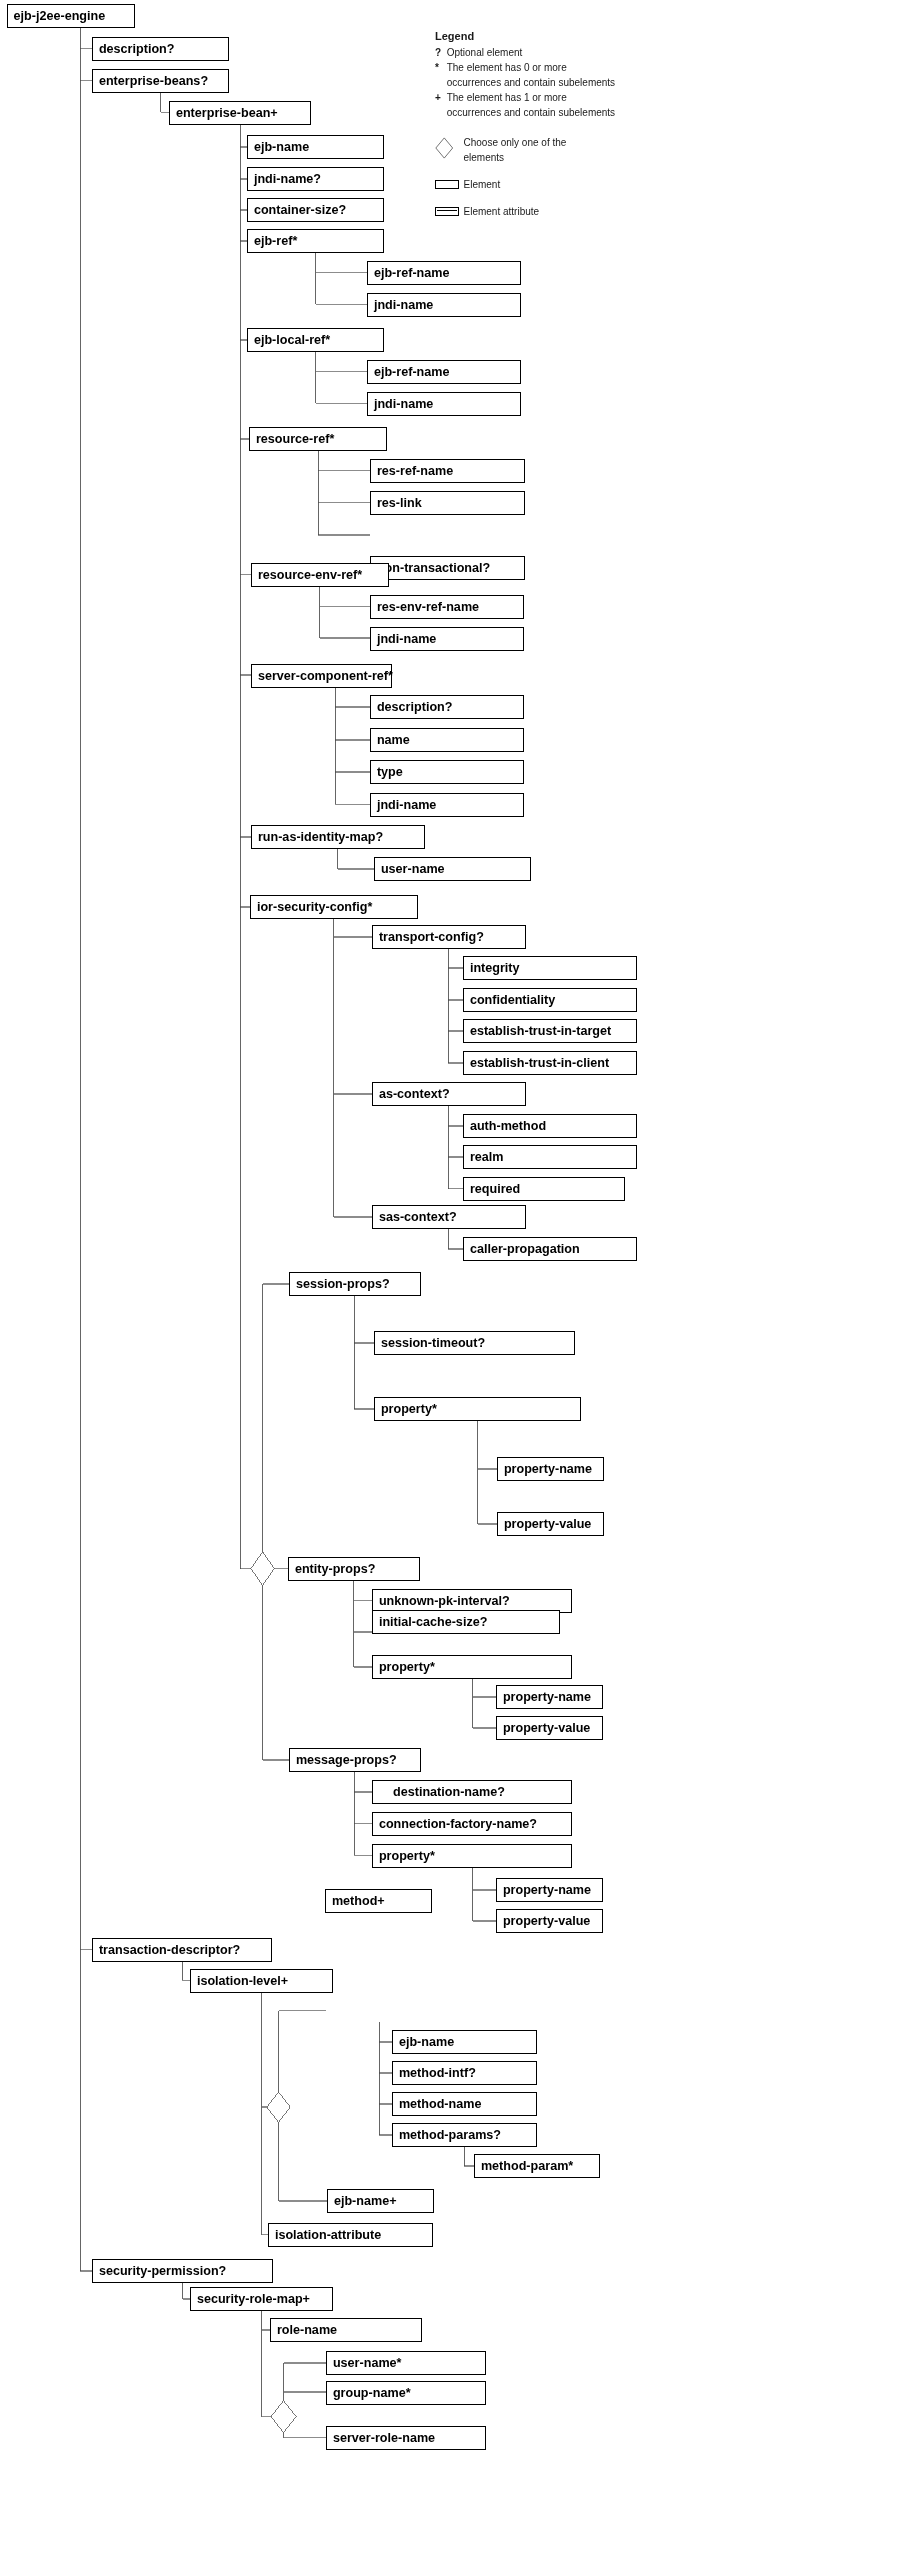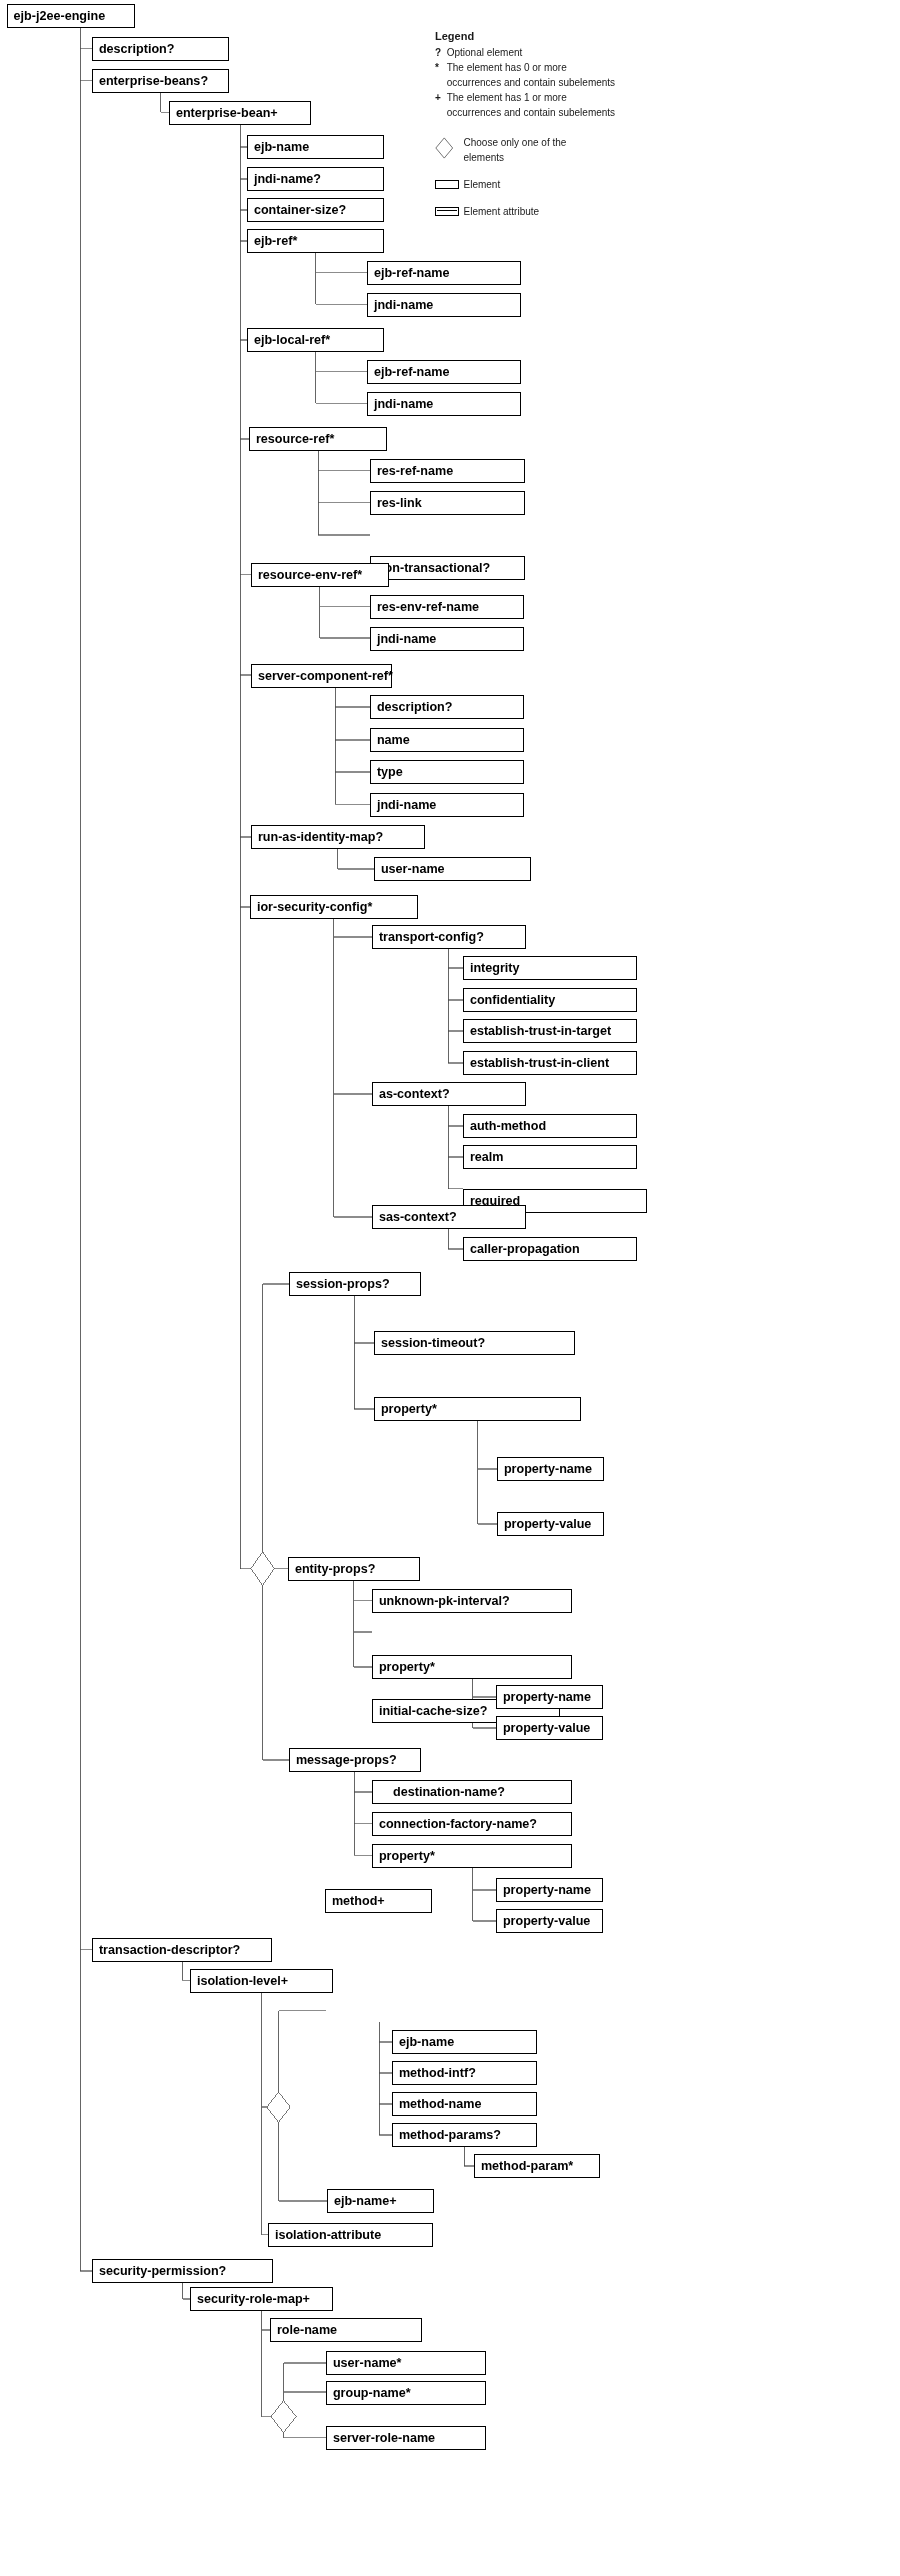--- a/index.html
+++ b/index.html
@@ -172,31 +172,31 @@
       <div class="node" style="left: 374px; top: 857px; width: 157px;">user-name</div>
       <div class="node" style="left: 250px; top: 895px; width: 168px;">ior-security-config*</div>
       <div class="node" style="left: 372px; top: 925px; width: 154px;">transport-config?</div>
       <div class="node" style="left: 463px; top: 956px; width: 174px;">integrity</div>
       <div class="node" style="left: 463px; top: 988px; width: 174px;">confidentiality</div>
       <div class="node" style="left: 463px; top: 1019px; width: 174px;">establish-trust-in-target</div>
       <div class="node" style="left: 463px; top: 1051px; width: 174px;">establish-trust-in-client</div>
       <div class="node" style="left: 372px; top: 1082px; width: 154px;">as-context?</div>
       <div class="node" style="left: 463px; top: 1114px; width: 174px;">auth-method</div>
       <div class="node" style="left: 463px; top: 1145px; width: 174px;">realm</div>
-      <div class="node" style="left: 463px; top: 1177px; width: 184px; margin-top: 12px;">required</div>
+      <div class="node" style="left: 463px; top: 1177px; width: 162px;">required</div>
       <div class="node" style="left: 372px; top: 1205px; width: 154px;">sas-context?</div>
       <div class="node" style="left: 463px; top: 1237px; width: 174px;">caller-propagation</div>
       <div class="node" style="left: 289px; top: 1272px; width: 132px;">session-props?</div>
       <div class="node" style="left: 374px; top: 1331px; width: 201px;">session-timeout?</div>
       <div class="node" style="left: 374px; top: 1397px; width: 207px;">property*</div>
       <div class="node" style="left: 497px; top: 1457px; width: 107px;">property-name</div>
       <div class="node" style="left: 497px; top: 1512px; width: 107px;">property-value</div>
       <div class="node" style="left: 288px; top: 1557px; width: 132px;">entity-props?</div>
       <div class="node" style="left: 372px; top: 1589px; width: 200px;">unknown-pk-interval?</div>
-      <div class="node" style="left: 372px; top: 1699px; width: 188px;">initial-cache-size?</div>
+      <div class="node" style="left: 372px; top: 1610px; width: 188px;">initial-cache-size?</div>
       <div class="node" style="left: 372px; top: 1655px; width: 200px;">property*</div>
       <div class="node" style="left: 496px; top: 1685px; width: 107px;">property-name</div>
       <div class="node" style="left: 496px; top: 1716px; width: 107px;">property-value</div>
       <div class="node" style="left: 289px; top: 1748px; width: 132px;">message-props?</div>
       <div class="node" style="left: 372px; top: 1780px; width: 200px; padding-left: 20px;">destination-name?</div>
       <div class="node" style="left: 372px; top: 1812px; width: 200px;">connection-factory-name?</div>
       <div class="node" style="left: 372px; top: 1844px; width: 200px;">property*</div>
       <div class="node" style="left: 496px; top: 1878px; width: 107px;">property-name</div>
       <div class="node" style="left: 496px; top: 1909px; width: 107px;">property-value</div>
       <div class="node" style="left: 92px; top: 1938px; width: 180px;">transaction-descriptor?</div>

